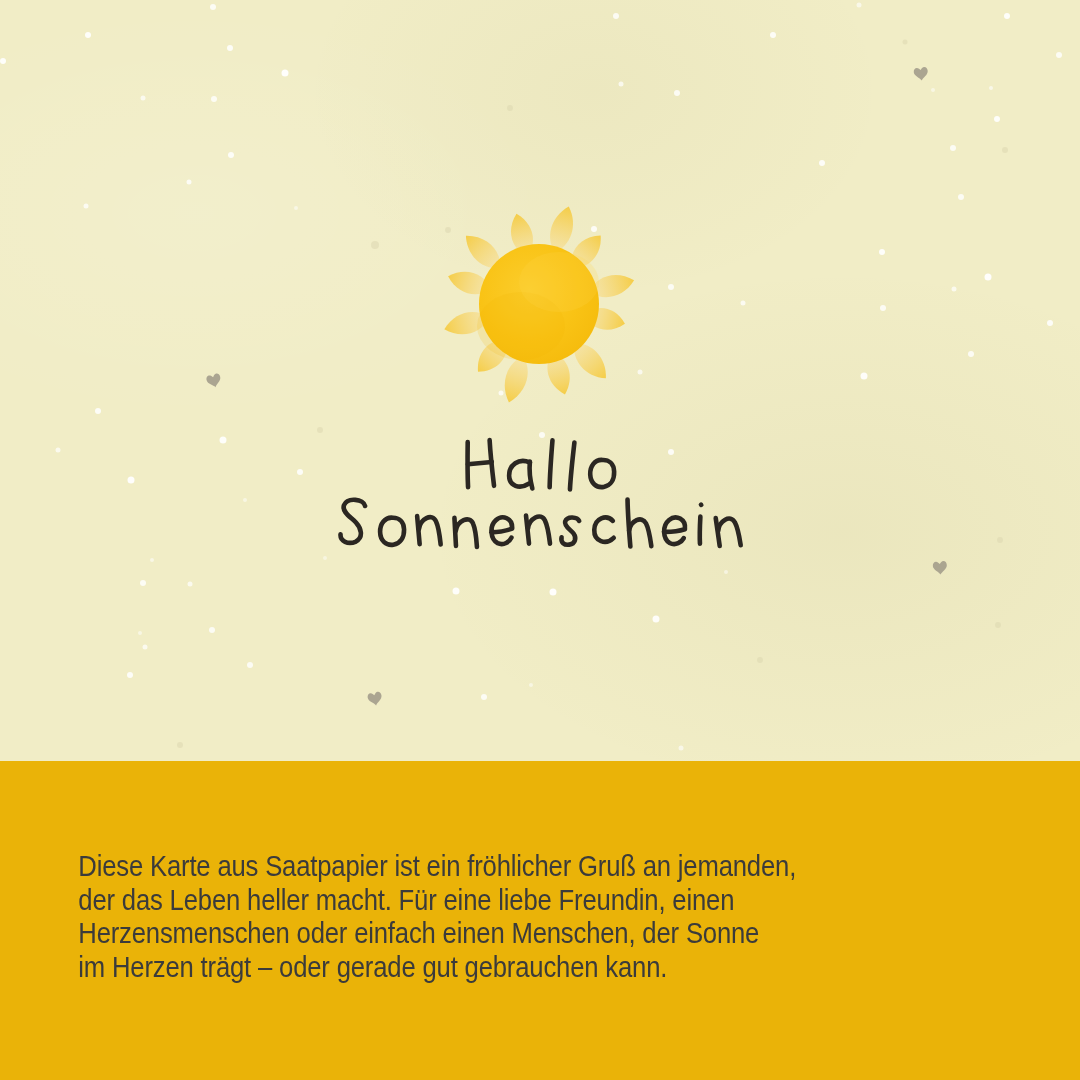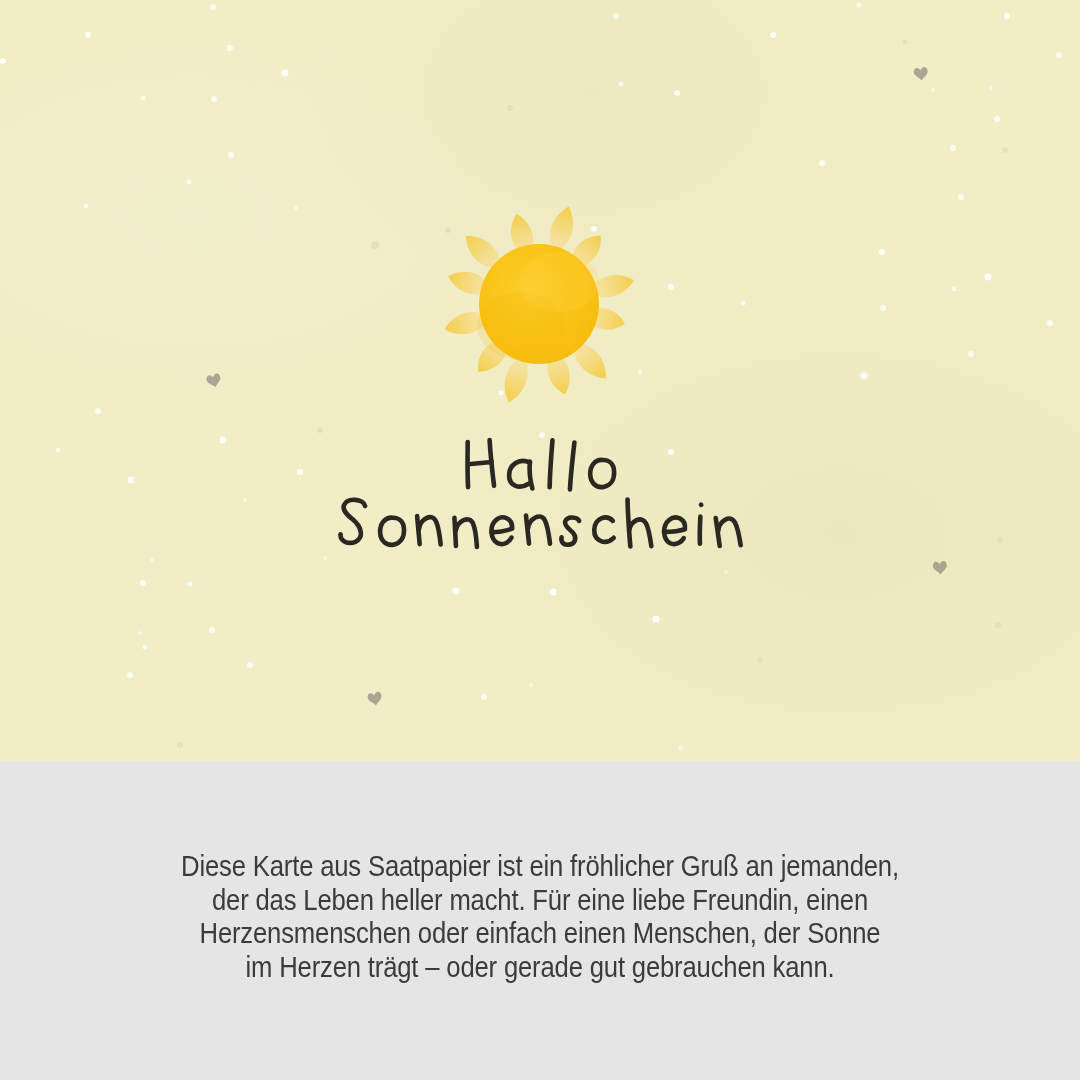--- a/index.html
+++ b/index.html
@@ -17,21 +17,21 @@
       #f1edc6;
     overflow:hidden;
   }
   #decor-svg{position:absolute;left:0;top:0;width:1080px;height:761px;}
   #sun-svg{position:absolute;left:409px;top:174px;width:260px;height:260px;}
   #title-svg{position:absolute;left:130px;top:428px;width:820px;height:140px;}
   #title-svg path{fill:none;stroke-width:4.6;stroke-linecap:round;stroke-linejoin:round;}
   
   .caption{
     position:absolute;left:0;top:761px;width:1080px;height:319px;
-    background:#e5e5e5;text-align:center;box-sizing:border-box;padding-top:88px;
+    background:#eab308;text-align:left;box-sizing:border-box;padding-top:88px;
   }
   .cap-line{
     font-size:30px;line-height:33.6px;letter-spacing:-0.2px;font-weight:400;
     transform:scaleX(0.855);transform-origin:50% 50%;white-space:nowrap;
   }
 </style>
 </head>
 <body>
 
 <div class="canvas">

